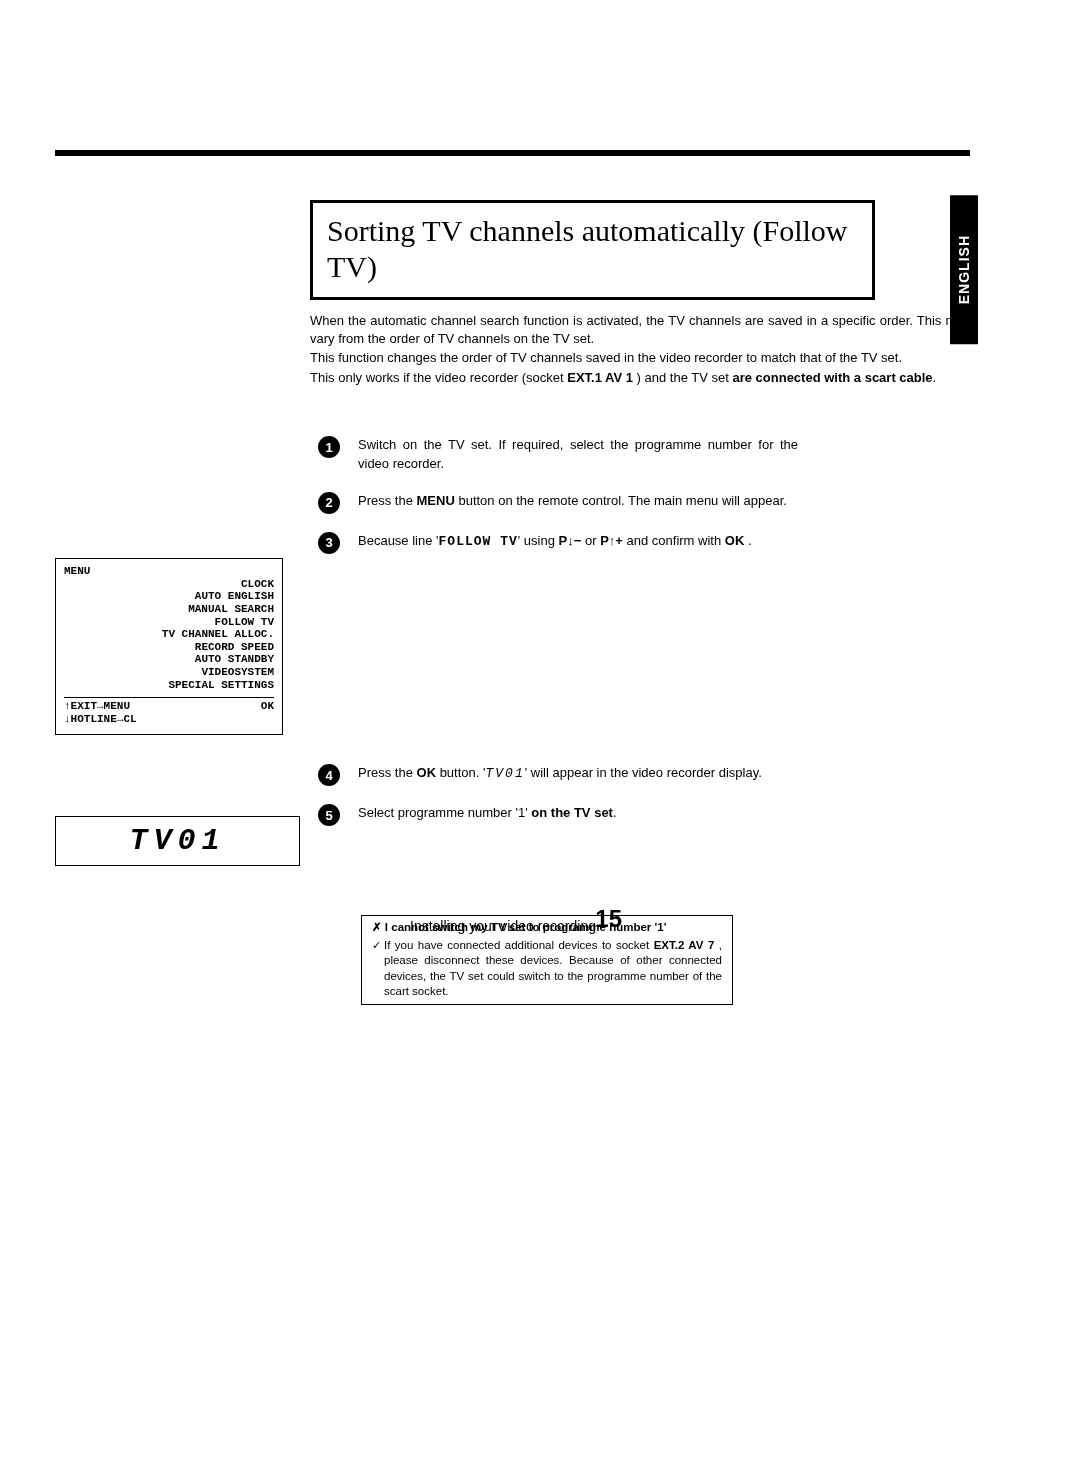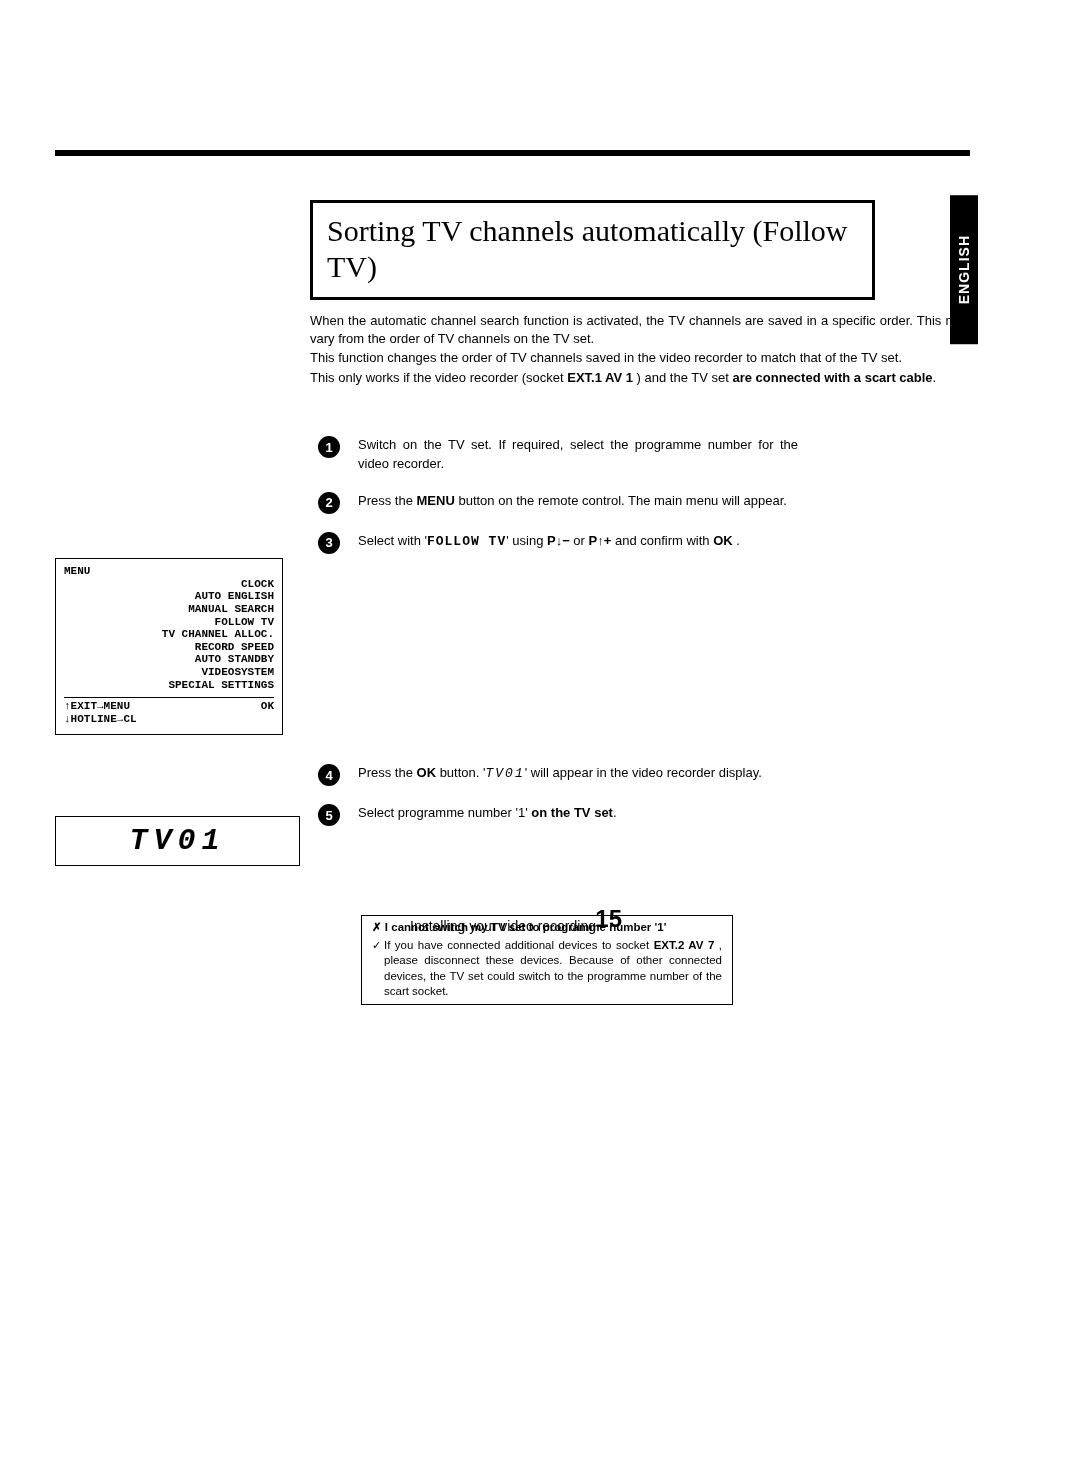--- a/index.html
+++ b/index.html
@@ -169,21 +169,21 @@
   </div>
   <div class="step">
     <div class="step-num">2</div>
     <div class="step-text">
       <span>Press the </span><b>MENU</b><span> button on the remote control. The main menu will appear.</span>
     </div>
   </div>
   <div class="step">
     <div class="step-num">3</div>
     <div class="step-text">
-      <span>Select with '</span><span class="monocode">FOLLOW TV</span><span>' using </span><b>P↓−</b><span> or </span><b>P↑+</b><span> and confirm with </span><b>OK</b><span> .</span>
+      <span>Because line '</span><span class="monocode">FOLLOW TV</span><span>' using </span><b>P↓−</b><span> or </span><b>P↑+</b><span> and confirm with </span><b>OK</b><span> .</span>
     </div>
   </div>
 </div>
 
 <div class="menu-box">
   <div>MENU</div>
   <div class="indent">
     <div>CLOCK</div>
     <div>AUTO ENGLISH</div>
     <div>MANUAL SEARCH</div>

